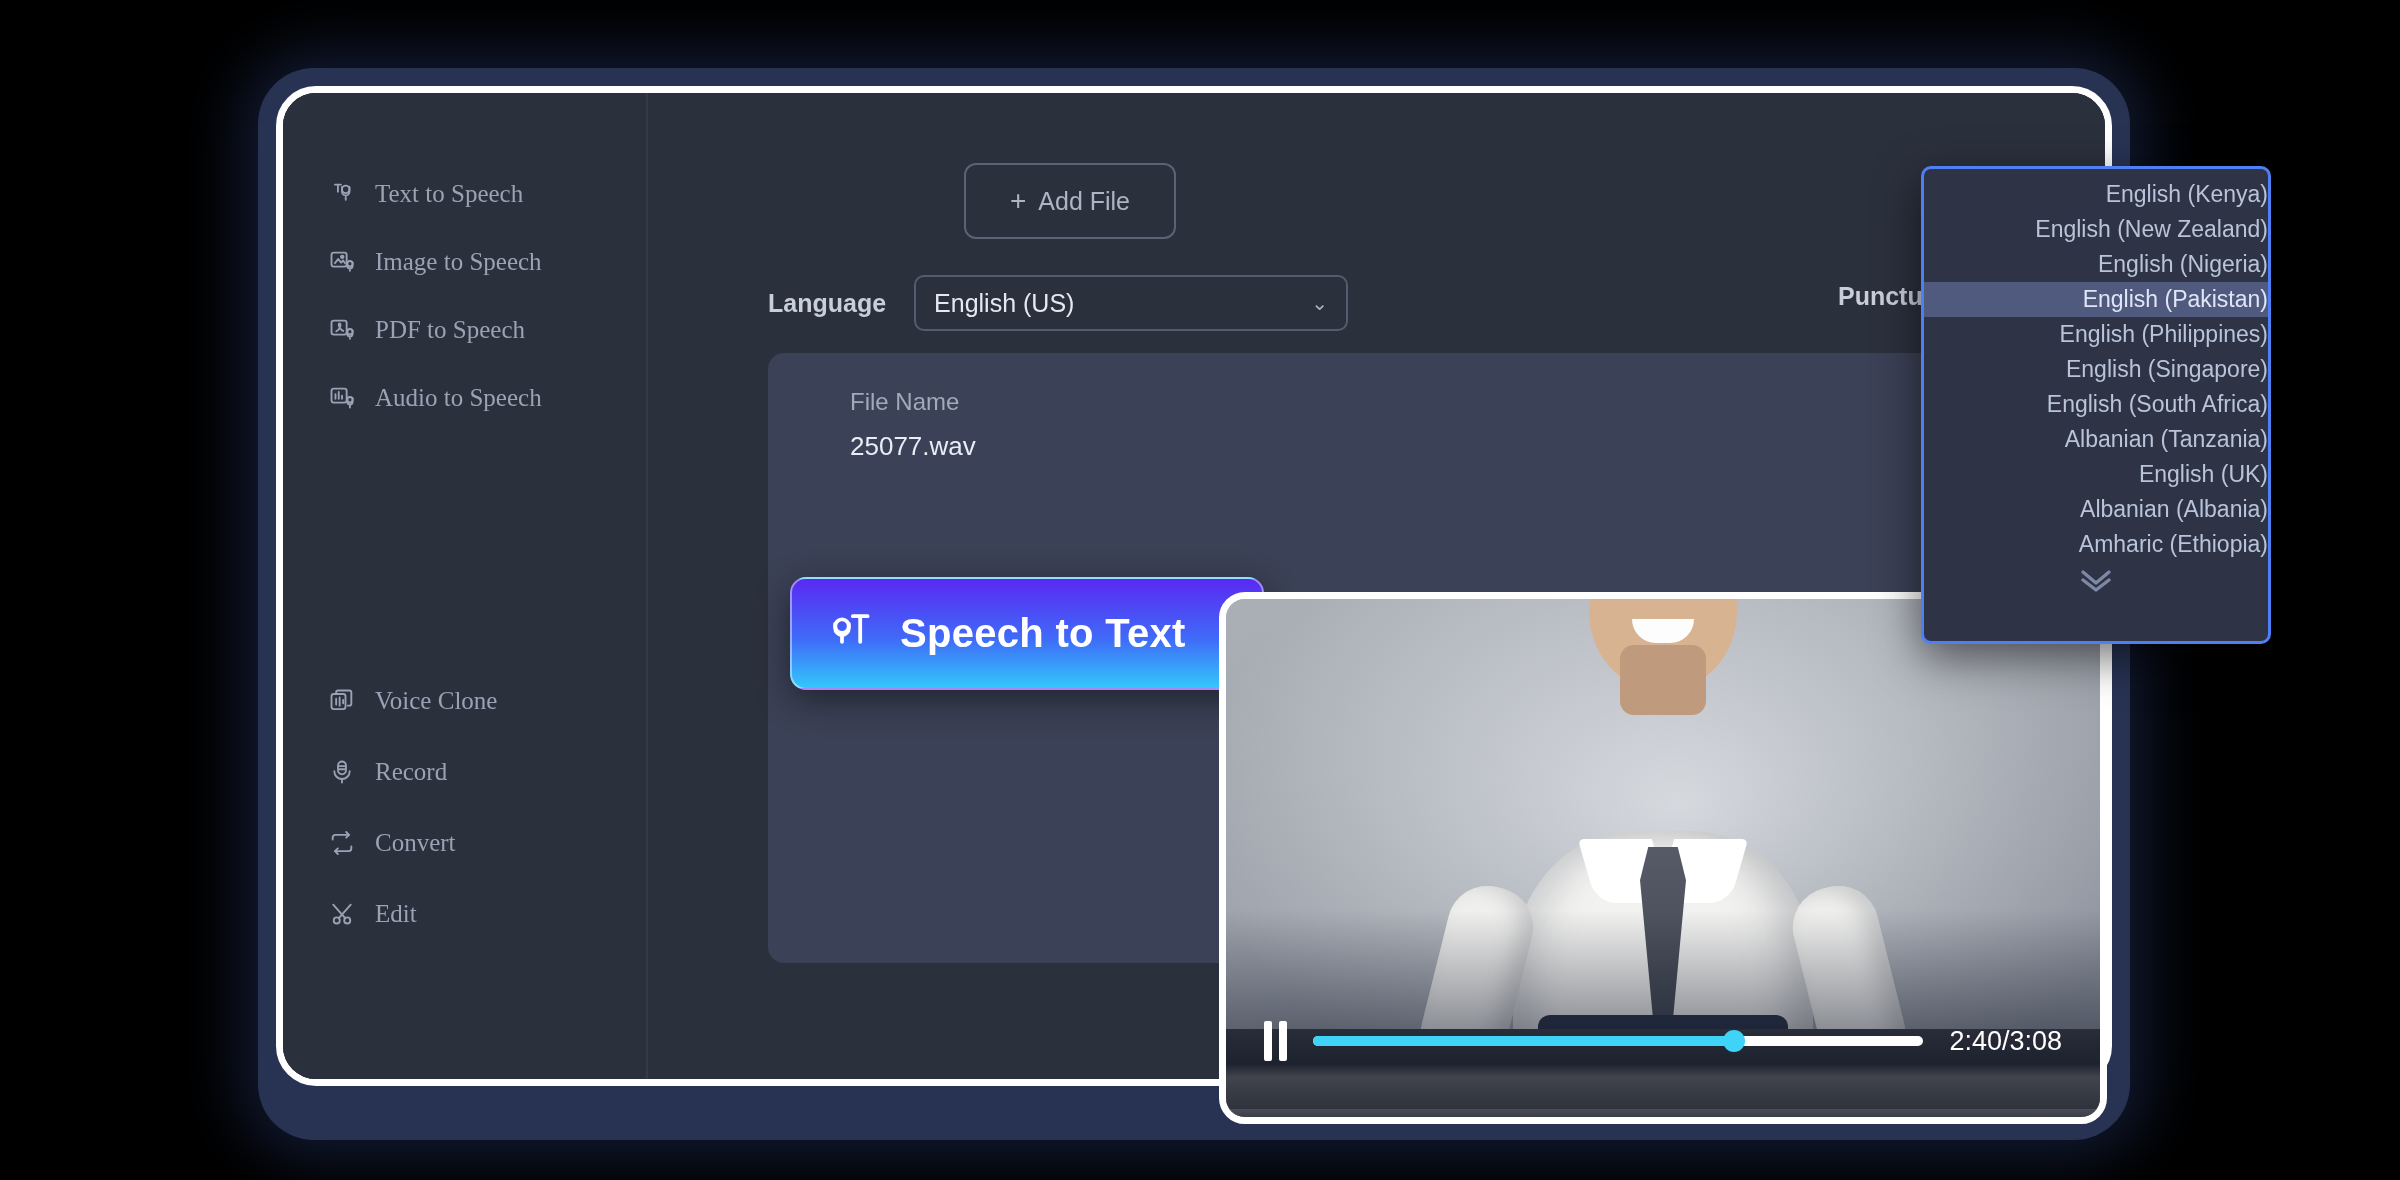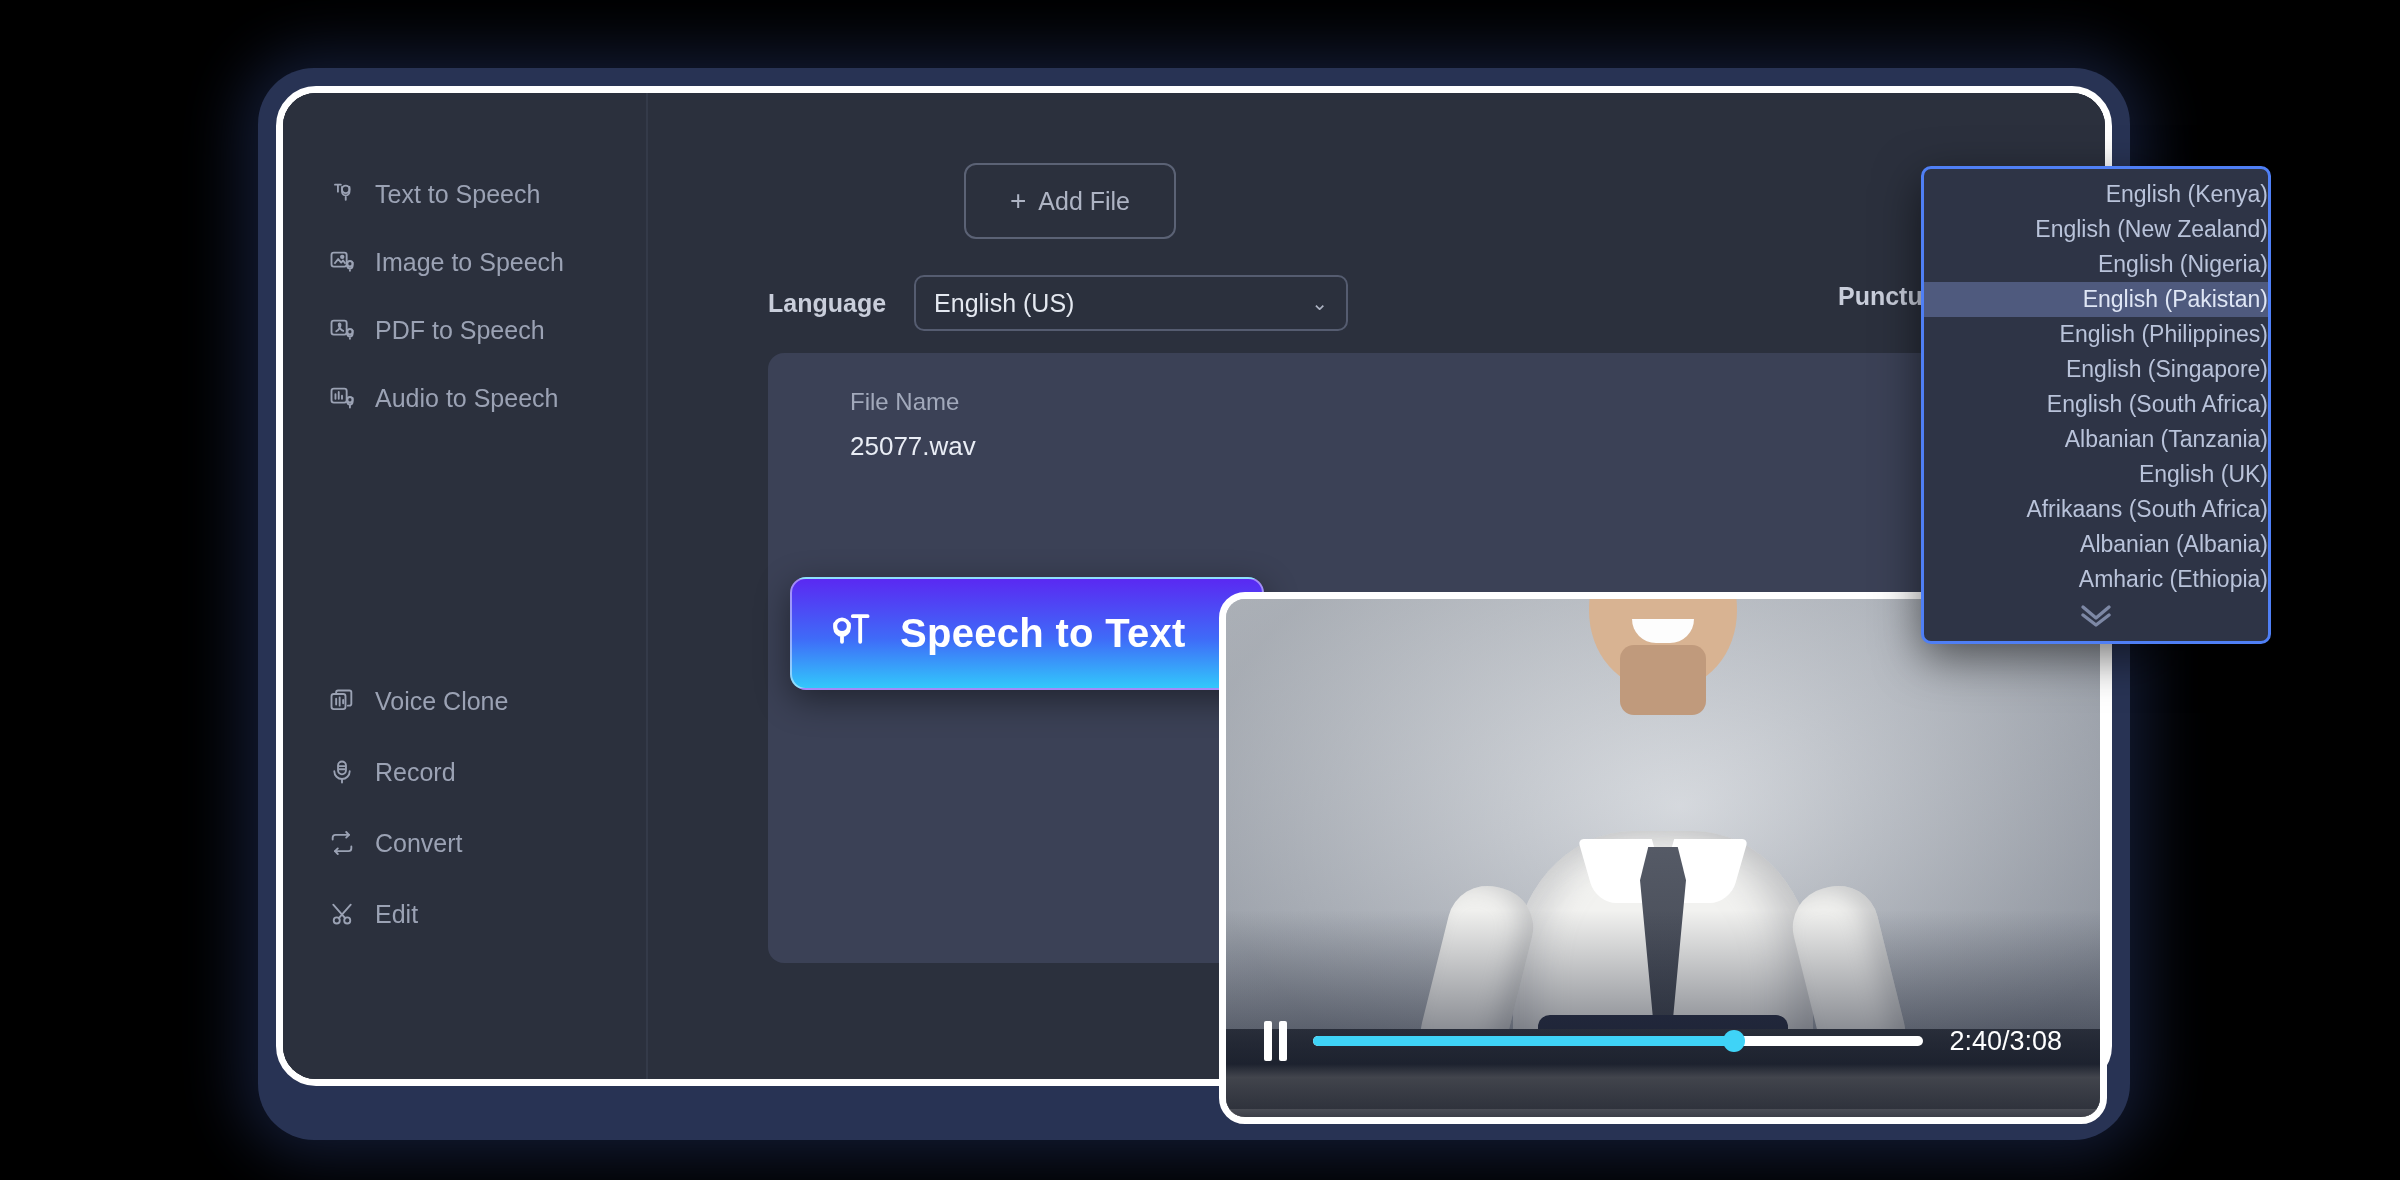--- a/index.html
+++ b/index.html
@@ -35,20 +35,21 @@
   .app {
     position: absolute; inset: 0;
     background: #2b303d;
   }
 
   
   .sidebar {
     position: absolute; left: 0; top: 0;
     width: 363px; height: 100%;
     background: #2b303d;
+    font-family: Liberation Serif, serif;
   }
   .nav-item {
     position: absolute;
     left: 44px;
     display: flex; align-items: center; gap: 18px;
     height: 46px;
     color: #9ba2b4;
     font-size: 25px;
     white-space: nowrap;
   }
@@ -539,21 +540,20 @@
     <div id="lang-options">
         <div class="lang-opt">English (Kenya)</div>
         <div class="lang-opt">English (New Zealand)</div>
         <div class="lang-opt">English (Nigeria)</div>
         <div class="lang-opt selected">English (Pakistan)</div>
         <div class="lang-opt">English (Philippines)</div>
         <div class="lang-opt">English (Singapore)</div>
         <div class="lang-opt">English (South Africa)</div>
         <div class="lang-opt">Albanian (Tanzania)</div>
         <div class="lang-opt">English (UK)</div>
-        <div class="lang-opt">Afrikaans (South Africa)</div>
         <div class="lang-opt">Albanian (Albania)</div>
         <div class="lang-opt">Amharic (Ethiopia)</div>
       </div>
     <div class="lang-more">
       <svg width="42" height="26" viewBox="0 0 42 26" fill="none" stroke="#7d88a5" stroke-width="3.4" stroke-linecap="round" stroke-linejoin="round">
         <path d="M8 6l13 11L34 6"></path>
           <path d="M8 14l13 10 13-10"></path>
       </svg>
     </div>
   </div>

